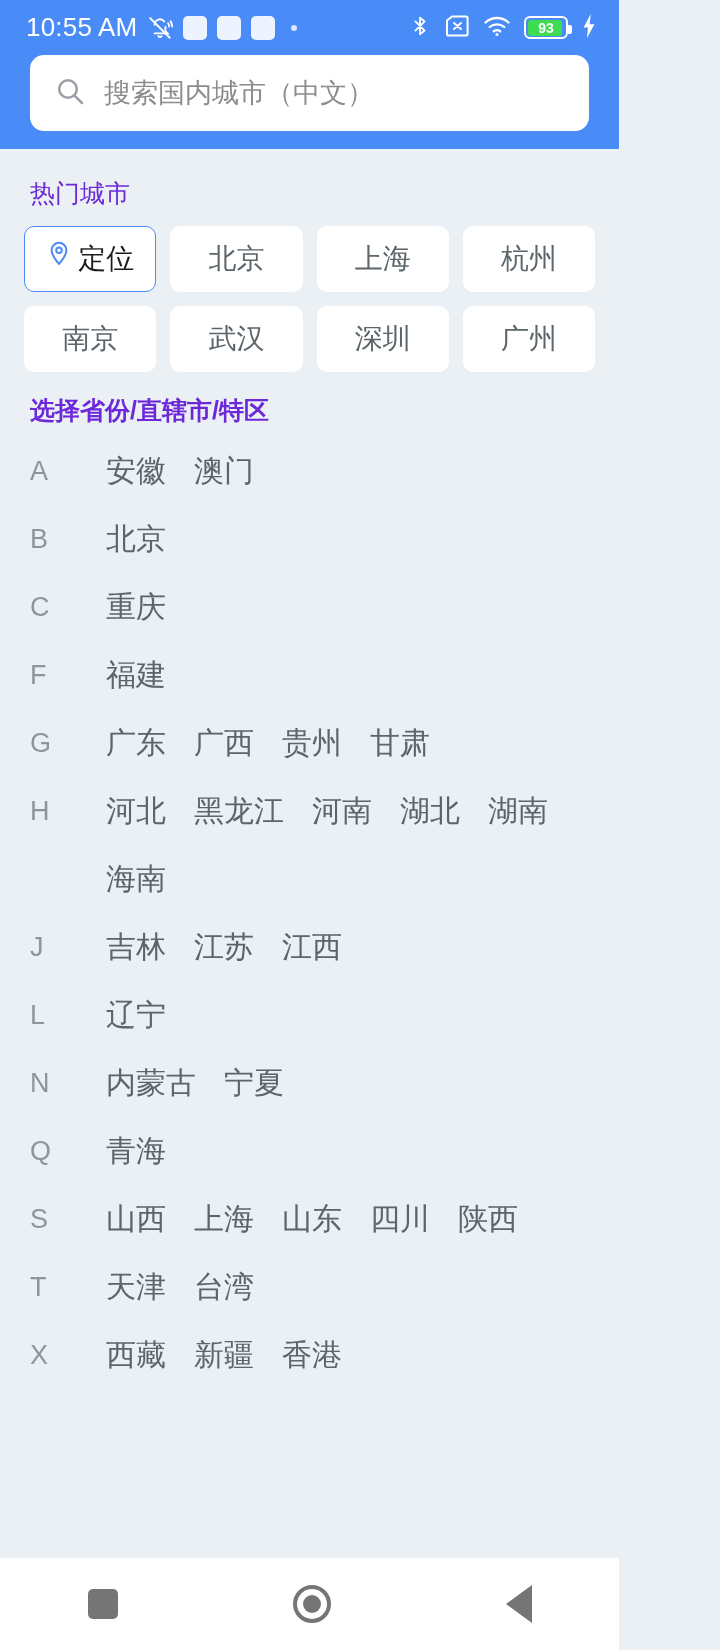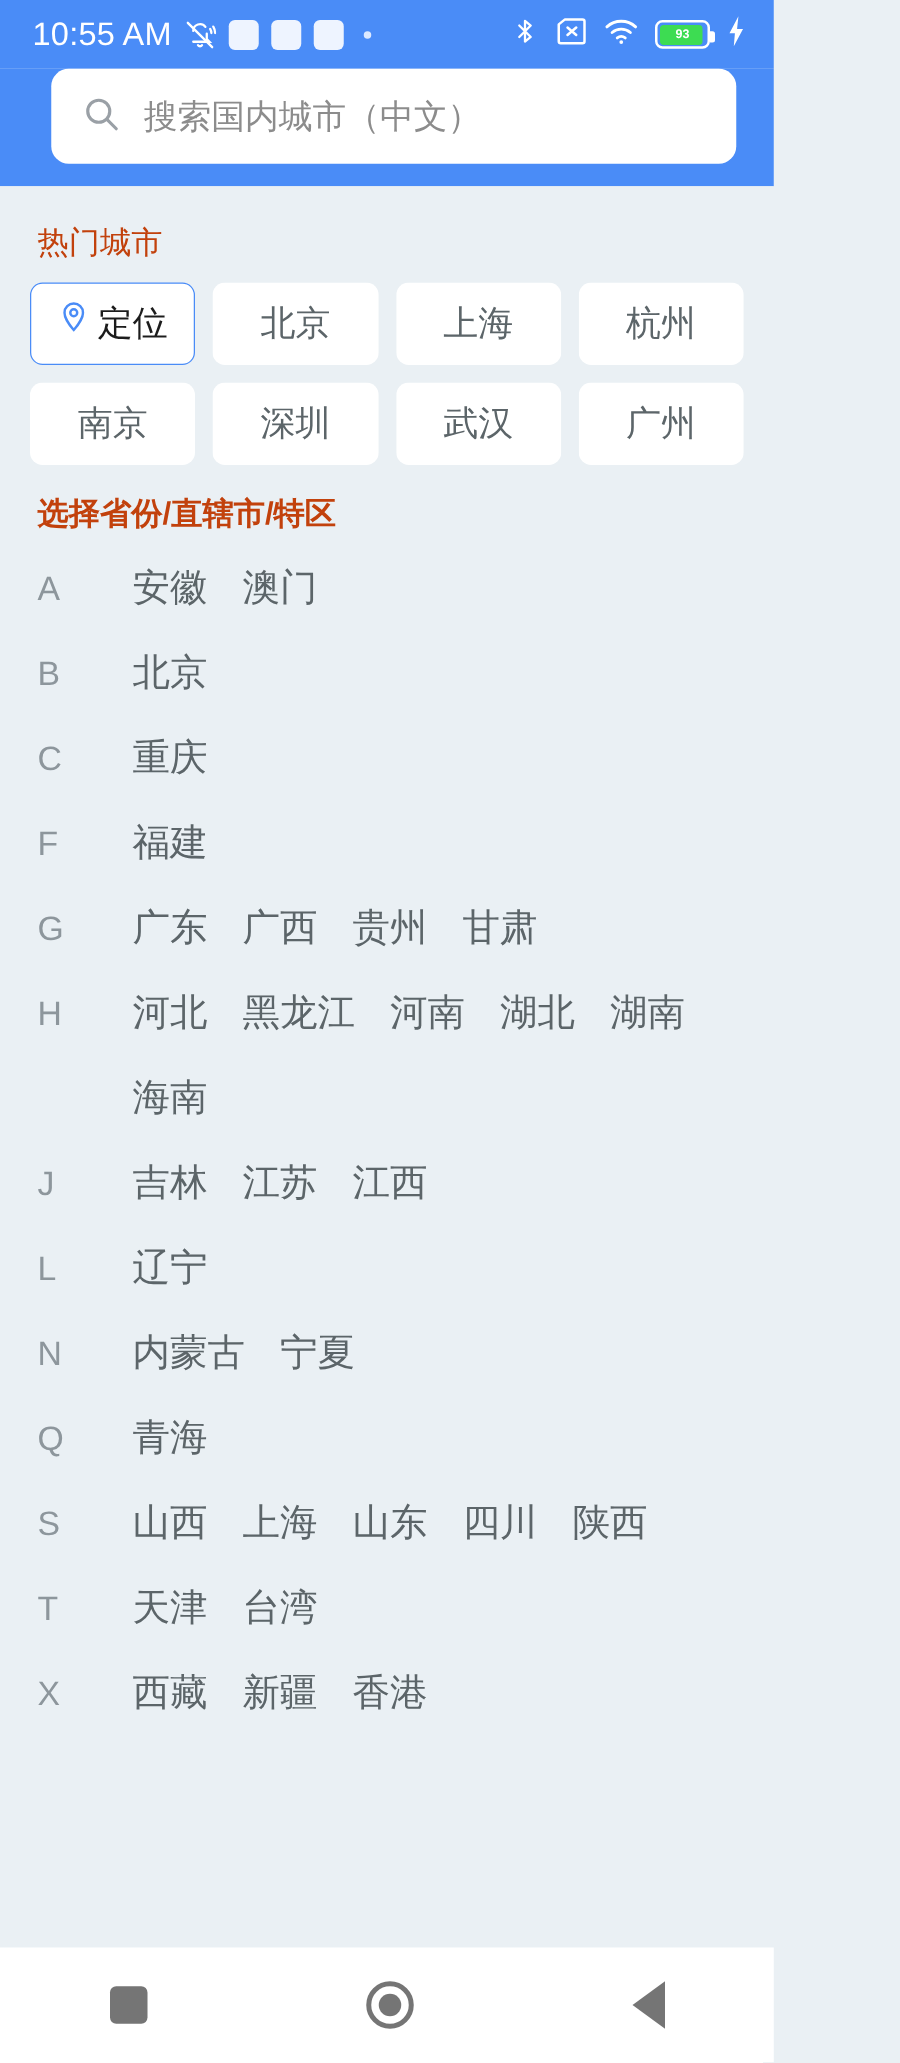--- a/index.html
+++ b/index.html
@@ -44,21 +44,21 @@
   }
   .battery:after {
     content: ""; position: absolute; right: -6px; top: 7px;
     width: 4px; height: 9px; background: #ffffff; border-radius: 0 2px 2px 0;
   }
   .battery-fill {
     position: absolute; left: 1.5px; top: 1.5px; bottom: 1.5px; width: 85%;
     background: #3ddc52; border-radius: 3px;
   }
   .battery-num {
-    position: relative; z-index: 2; font-size: 10px; font-weight: 700;
+    position: relative; z-index: 2; font-size: 14px; font-weight: 700;
     color: #ffffff; line-height: 1; text-align: right;
   }
 
   
   .header {
     background: #4a8cf7;
     flex: 0 0 auto;
     padding-bottom: 18px;
   }
   .titlebar {
@@ -74,33 +74,33 @@
   }
   .page-title {
     position: absolute; left: 0; right: 0; top: 0; bottom: 0;
     display: flex; align-items: center; justify-content: center;
     color: #ffffff; font-size: 34px; font-weight: 400;
     letter-spacing: 1px;
   }
   .searchwrap { padding: 0 30px; }
   .searchbox {
     height: 76px; background: #ffffff; border-radius: 14px;
-    display: flex; align-items: center; padding: 0 24px; gap: 18px; margin-left: 11px;
+    display: flex; align-items: center; padding: 0 24px; gap: 18px;
   }
   .search-ph { color: #8c8c8c; font-size: 27px; }
 
   
   .content {
     flex: 1 1 auto;
     background: #eaf0f4;
     overflow: hidden;
     position: relative;
   }
   .section-label {
-    color: #c2410c;
+    color: #6d28d9;
     font-size: 25px;
     padding: 28px 30px 16px 30px;
   }
   .section-label.second { padding-top: 22px; padding-bottom: 10px; font-weight: bold; }
 
   .chipgrid {
     display: grid;
     grid-template-columns: repeat(4, 1fr);
     gap: 14px;
     padding: 0 24px;
@@ -246,24 +246,24 @@
       <div class="chip">
         <span>上海</span>
       </div>
       <div class="chip">
         <span>杭州</span>
       </div>
       <div class="chip">
         <span>南京</span>
       </div>
       <div class="chip">
+        <span>武汉</span>
+      </div>
+      <div class="chip">
         <span>深圳</span>
-      </div>
-      <div class="chip">
-        <span>武汉</span>
       </div>
       <div class="chip">
         <span>广州</span>
       </div>
     </div>
 
     <div class="section-label second">选择省份/直辖市/特区</div>
 
     <div class="prov-list" id="prov-list">
         <div class="prov-row">

